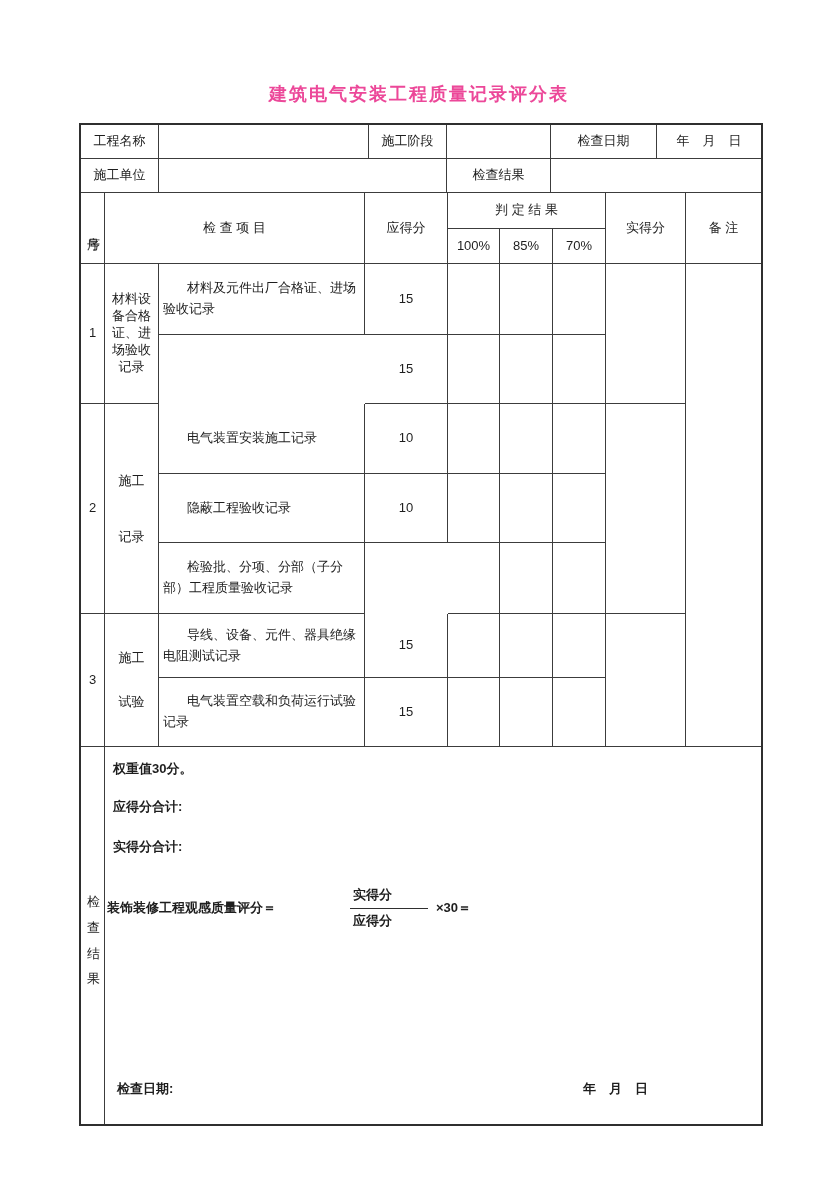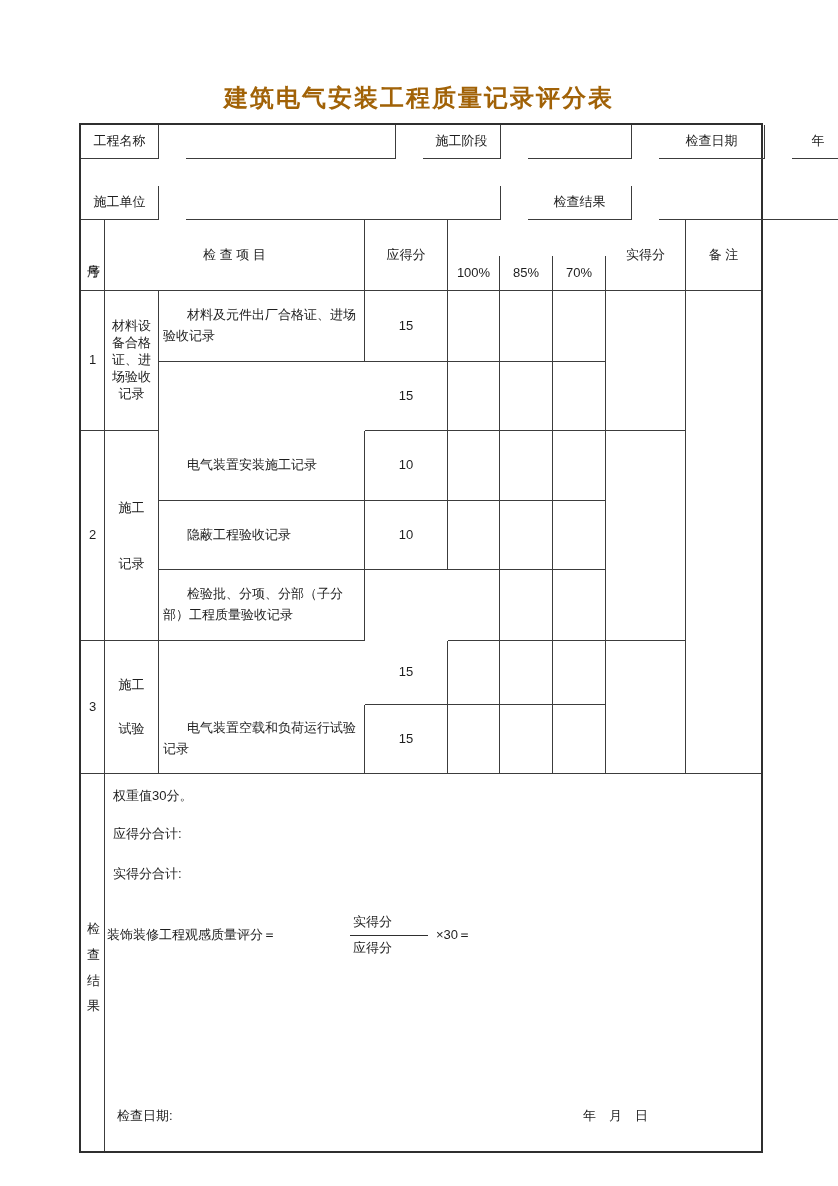--- a/index.html
+++ b/index.html
@@ -1,40 +1,40 @@
 <!DOCTYPE html>
 <html><head>
 <meta charset="utf-8">
 <style>
   html,body{margin:0;padding:0;background:#fff;}
   .sheet{position:relative;width:838px;height:1186px;background:#ffffff;overflow:hidden;
          font-family:"Liberation Sans","DejaVu Sans",sans-serif;color:#1e1e1e;}
   .title{position:absolute;top:82px;left:0;right:0;text-align:center;
-         font-size:24px;font-weight:bold;letter-spacing:2px;color:#a16207;}
+         font-size:18px;font-weight:bold;letter-spacing:2px;color:#ec4899;}
   .frame{position:absolute;left:79px;top:123px;width:680px;border:2px solid #2f2f2f;}
   .ig{display:grid;grid-template-columns:78px 210px 78px 104px 106px 104px;
-      grid-template-rows:34px 34px;gap:27px;}
+      grid-template-rows:34px 34px;}
   .mg{display:grid;grid-template-columns:24px 54px 206px 83px 52px 53px 53px 80px 75px;
       grid-template-rows:36px 35px 71px 69px 70px 69px 71px 64px 69px 377px;}
   .c{border-right:1px solid #3c3c3c;border-bottom:1px solid #3c3c3c;box-sizing:border-box;
      display:flex;align-items:center;justify-content:center;font-size:13px;line-height:1.3;
      text-align:center;}
   .nr{border-right:none;}
   .nb{border-bottom:none;}
   .vert{writing-mode:vertical-lr;text-orientation:upright;}
   .seqv{letter-spacing:2px;}
   .resv{letter-spacing:26px;font-size:13px;}
   .cat1{line-height:1.3;padding:0 2px;}
   .catg{white-space:pre-line;}
   .lh-g2{line-height:56px;}
   .lh-g3{line-height:44px;}
   .item{justify-content:flex-start;}
   .itxt{display:block;width:100%;text-align:left;text-indent:24px;
         padding:0 6px 0 4px;line-height:1.6;}
-  .result-content{display:block;position:relative;font-size:13px;}
+  .result-content{display:block;position:relative;font-size:13px;font-weight:bold;}
   .rline{position:absolute;white-space:pre;}
   .formula{position:absolute;left:0;top:140px;display:flex;align-items:center;}
   .fprefix{padding-left:2px;white-space:pre;}
   .frac{margin-left:74px;width:78px;display:inline-block;}
   .frac .num{border-bottom:1px solid #2f2f2f;padding:0 0 4px 3px;text-align:left;}
   .frac .den{padding:4px 0 0 3px;text-align:left;}
   .fsuffix{margin-left:8px;white-space:pre;}
 </style>
 </head>
 <body>
@@ -59,20 +59,21 @@
       <div class="c nr" style="grid-column:5/7"></div>
     </div>
 
     <div class="mg">
 
       <div class="c" style="grid-area:1/1/3/2">
         <span class="vert seqv">序号</span>
       </div>
       <div class="c" style="grid-area:1/2/3/4">检 查 项 目</div>
       <div class="c" style="grid-area:1/4/3/5">应得分</div>
+      <div class="c" style="grid-area:1/5/2/8">判 定 结 果</div>
       <div class="c" style="grid-area:2/5/3/6">100%</div>
       <div class="c" style="grid-area:2/6/3/7">85%</div>
       <div class="c" style="grid-area:2/7/3/8">70%</div>
       <div class="c" style="grid-area:1/8/3/9">实得分</div>
       <div class="c nr" style="grid-area:1/9/3/10">备 注</div>
 
       <div class="c nr" style="grid-area:3/9/10/10"></div>
 
       <div class="c" style="grid-area:3/1/5/2">1</div>
       <div class="c item" style="grid-area:3/3/4/4">
@@ -110,20 +111,23 @@
         <span class="itxt">检验批、分项、分部（子分部）工程质量验收记录</span>
       </div>
       <div class="c" style="grid-area:7/5/8/6"></div>
       <div class="c" style="grid-area:7/6/8/7"></div>
       <div class="c" style="grid-area:7/7/8/8"></div>
       <div class="c" style="grid-area:5/8/8/9"></div>
 
       <div class="c" style="grid-area:8/1/10/2">3</div>
       <div class="c catg lh-g3" style="grid-area:8/2/10/3">施工
 试验</div>
+      <div class="c item" style="grid-area:8/3/9/4">
+        <span class="itxt">导线、设备、元件、器具绝缘电阻测试记录</span>
+      </div>
       <div class="c" style="grid-area:8/4/9/5">15</div>
       <div class="c" style="grid-area:8/5/9/6"></div>
       <div class="c" style="grid-area:8/6/9/7"></div>
       <div class="c" style="grid-area:8/7/9/8"></div>
       <div class="c item" style="grid-area:9/3/10/4">
         <span class="itxt">电气装置空载和负荷运行试验记录</span>
       </div>
       <div class="c" style="grid-area:9/4/10/5">15</div>
       <div class="c" style="grid-area:9/5/10/6"></div>
       <div class="c" style="grid-area:9/6/10/7"></div>

